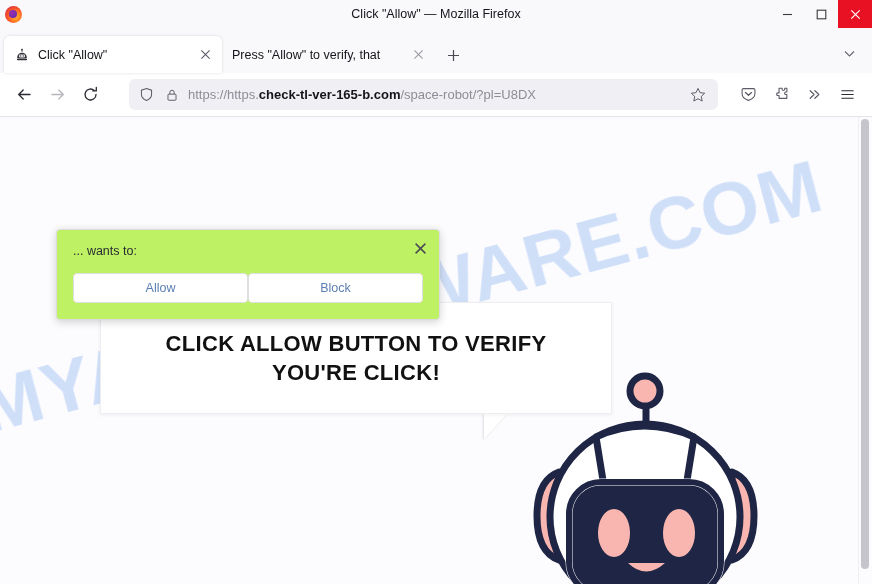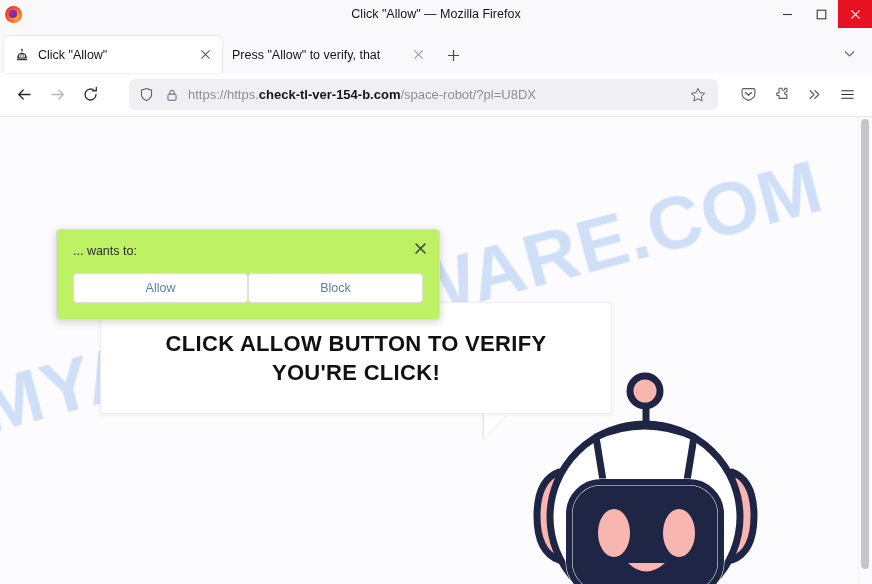--- a/index.html
+++ b/index.html
@@ -385,21 +385,21 @@
       <svg width="15" height="15" viewBox="0 0 16 16">
           <path d="M8 1.6 L13.4 3.4 V8 q0 4 -5.4 6.4 Q2.6 12 2.6 8 V3.4 Z" stroke="#5b5b66" stroke-width="1.1" fill="none"></path>
         </svg>
     </span>
     <span class="ident" style="margin-left:11px">
       <svg width="14" height="14" viewBox="0 0 16 16">
         <rect x="3.4" y="7" width="9.2" height="7" rx="1.1" stroke="#5b5b66" stroke-width="1.1" fill="none"></rect>
         <path d="M5.5 7 V5.1 a2.5 2.5 0 0 1 5 0 V7" stroke="#5b5b66" stroke-width="1.1" fill="none"></path>
       </svg>
     </span>
-    <span class="url-text"><span>https://https.</span><span class="host">check-tl-ver-154-b.com</span><span>/space-robot/?pl=U8DX</span></span>
+    <span class="url-text"><span>https://https.</span><span class="host">check-tl-ver-165-b.com</span><span>/space-robot/?pl=U8DX</span></span>
     <span class="star-btn">
       <svg width="16" height="16" viewBox="0 0 18 18">
           <path d="M9 1.6 L11.3 6.4 L16.5 7 L12.7 10.6 L13.7 15.8 L9 13.2 L4.3 15.8 L5.3 10.6 L1.5 7 L6.7 6.4 Z" stroke="#5b5b66" stroke-width="1.1" fill="none" stroke-linejoin="round"></path>
         </svg>
     </span>
   </div>
 
   <div class="toolbar-right">
     <div class="nav-btn">
       <svg width="17" height="17" viewBox="0 0 18 18">

